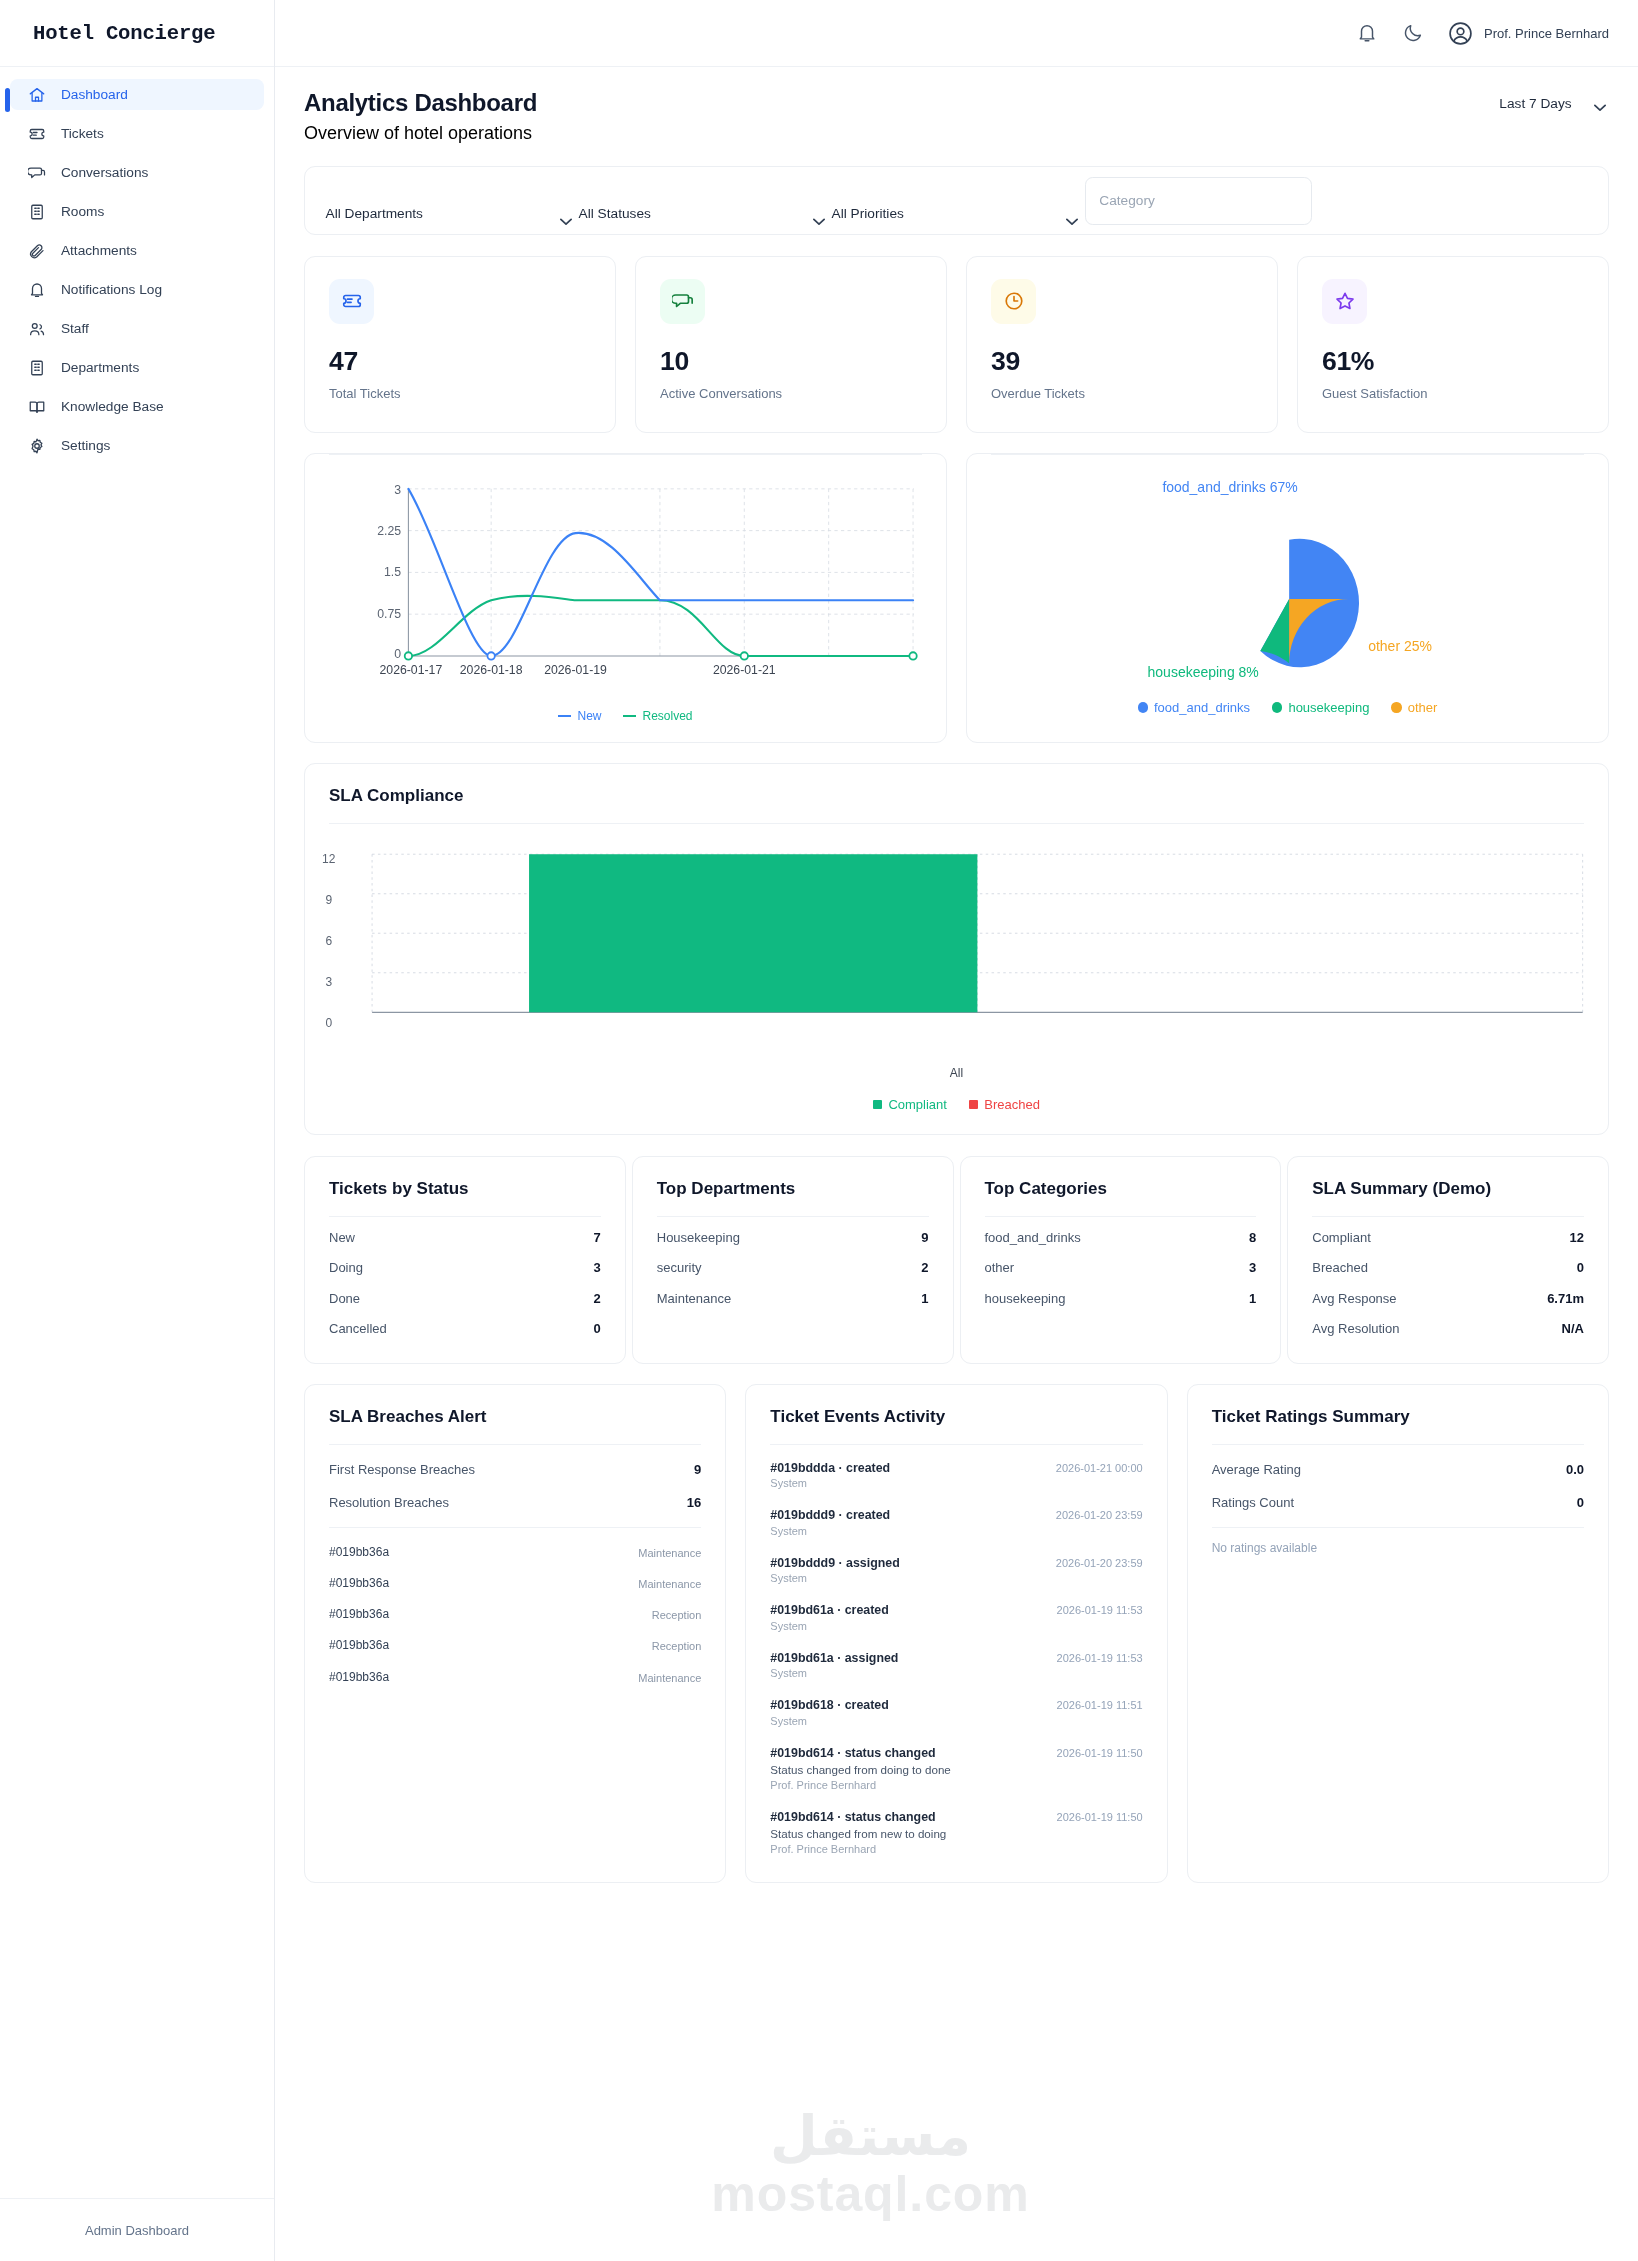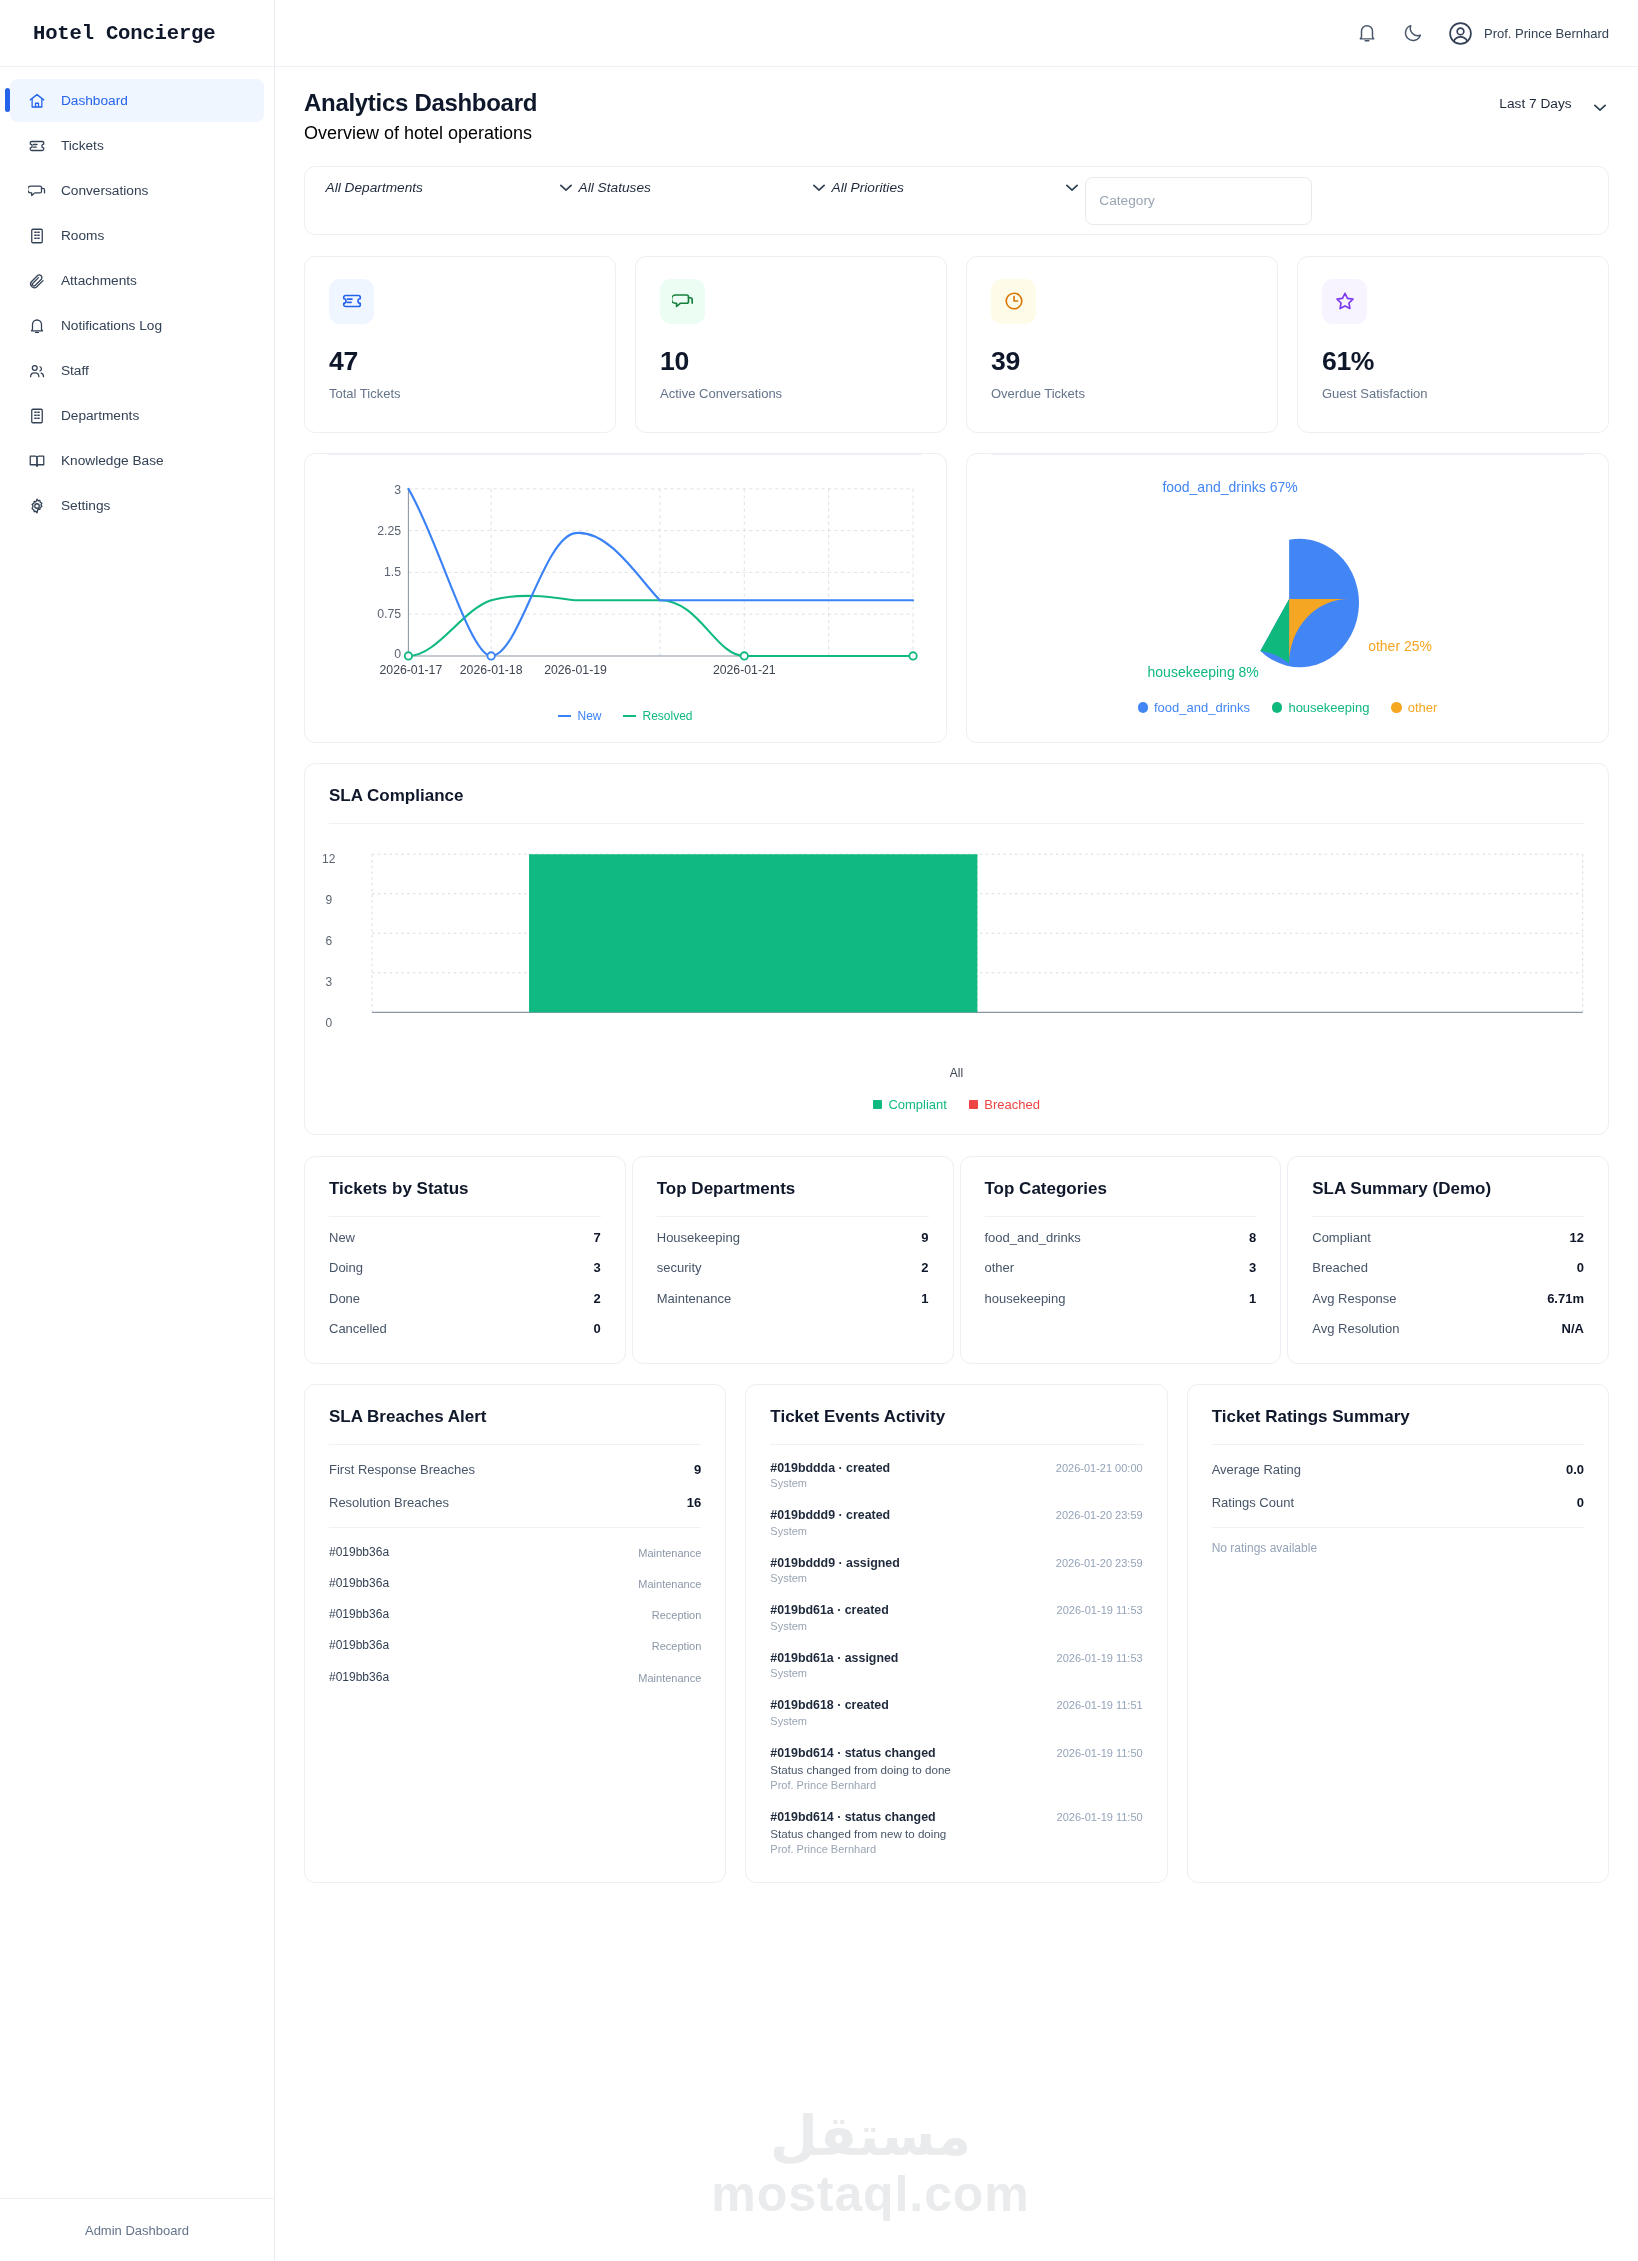--- a/index.html
+++ b/index.html
@@ -22,22 +22,22 @@
   }
   .brand {
     height: 67px; display: flex; align-items: center;
     padding: 0 33px; border-bottom: 0.9px solid #eef1f5;
   }
   .brand-title { font-size: 20.6px; font-weight: 700; color: #0f172a; letter-spacing: -0.2px; font-family: Liberation Mono, monospace; }
   .nav { padding: 12px 10.3px 0 10.3px; flex: 1; }
   .nav-item {
     position: relative;
     display: flex; align-items: center; gap: 14.6px;
-    height: 43px; padding: 0 12px 0 17px;
-    border-radius: 7.7px; margin-bottom: 2px;
+    height: 31px; padding: 0 12px 0 17px;
+    border-radius: 7.7px; margin-bottom: 8px;
     color: #334155; font-size: 13.7px; cursor: pointer;
   }
   .nav-item .ico { width: 19px; height: 19px; display: flex; align-items: center; justify-content: center; flex: 0 0 19px; }
   .nav-item .ico svg { width: 18px; height: 18px; stroke: #334155; fill: none; stroke-width: 1.7; stroke-linecap: round; stroke-linejoin: round; }
   .nav-item.active { background: #eff6ff; color: #2563eb; font-weight: 500; }
   .nav-item.active .ico svg { stroke: #2563eb; }
   .nav-item.active::before {
     content: ""; position: absolute; left: -5.1px; top: 9.4px;
     width: 4.3px; height: 24px; border-radius: 2.6px; background: #2563eb;
   }
@@ -73,22 +73,22 @@
   .chev { width: 12px; height: 7.7px; }
   .chev svg { width: 12px; height: 7.7px; stroke: #334155; fill: none; stroke-width: 2; stroke-linecap: round; stroke-linejoin: round; }
 
   
   .filters {
     border: 0.9px solid #eceff3; border-radius: 11px; background: #fff;
     height: 69px; display: flex; align-items: center; padding: 0 20.6px; gap: 0;
     margin-bottom: 20.6px;
   }
   .filter-select {
-    display: flex; align-items: flex-start; justify-content: space-between;
-    width: 253px; height: 41px; padding: 0 6.9px 0 0; font-size: 13.7px; color: #1e293b; cursor: pointer; font-style: italic;
+    display: flex; align-items: flex-end; justify-content: space-between;
+    width: 253px; height: 41px; padding: 0 6.9px 0 0; font-size: 13.7px; color: #1e293b; cursor: pointer;
   }
   .cat-input {
     width: 227px; height: 48px; border: 0.9px solid #e6eaef; border-radius: 7.7px;
     padding: 0 13.7px; font-size: 13.7px; color: #1e293b; background: #fff;
     font-family: "Liberation Sans", sans-serif; outline: none;
   }
   .cat-input::placeholder { color: #9aa5b4; }
 
   
   .stat-row { display: flex; gap: 19px; margin-bottom: 20.6px; }

